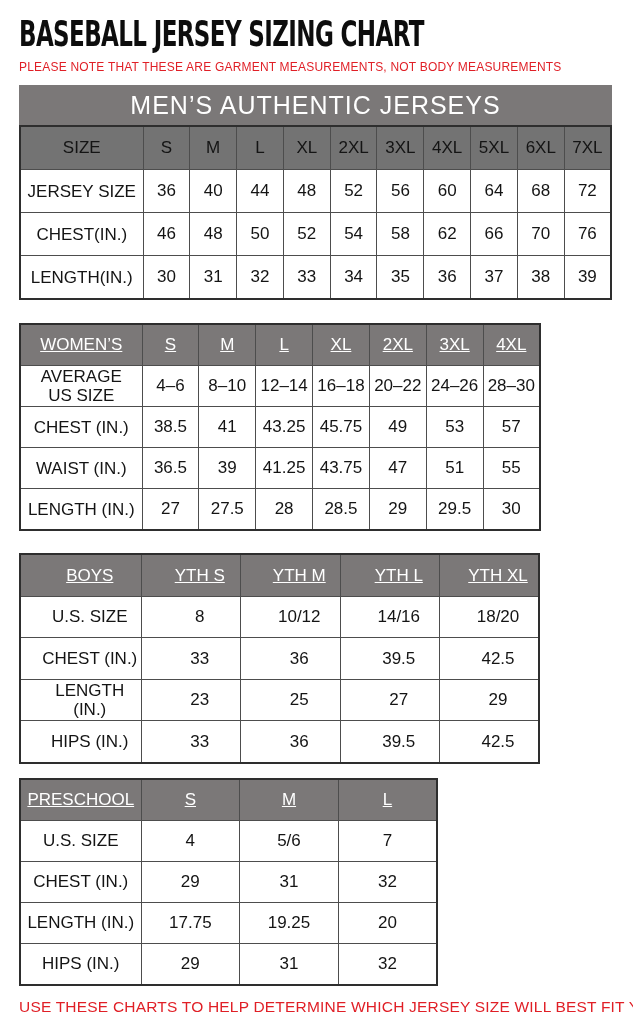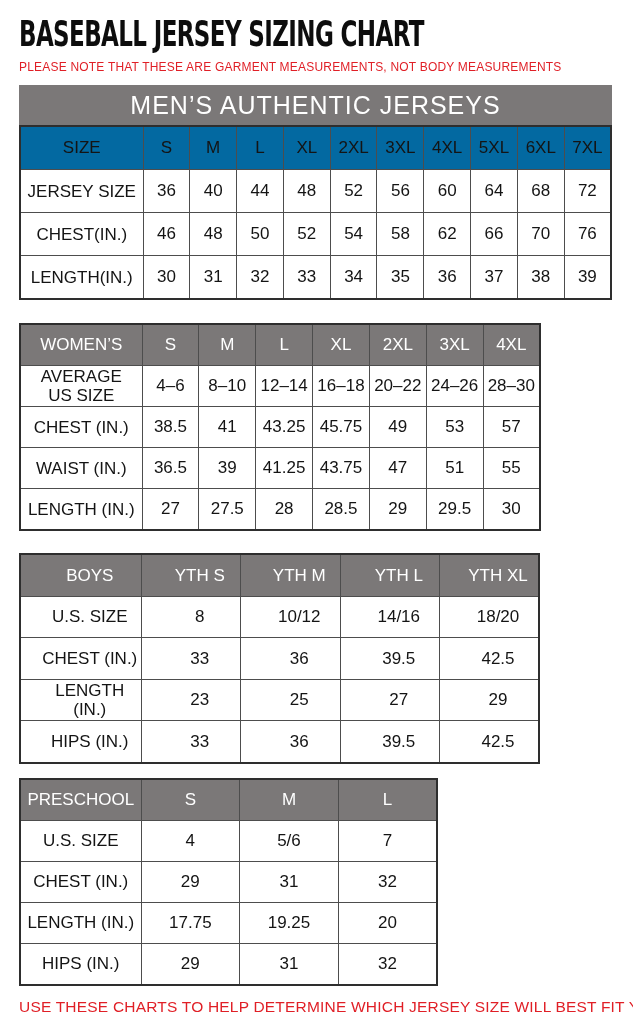--- a/index.html
+++ b/index.html
@@ -19,22 +19,22 @@
   .banner{margin-top:10px;width:593px;height:40px;background:var(--gray,#7b7878);
     color:#ffffff;display:flex;align-items:center;justify-content:center;
     font-size:25px;letter-spacing:1px;box-sizing:border-box;}
 
   
   table.size-table{border-collapse:collapse;table-layout:fixed;border:2px solid #2e2e2e;}
   table.size-table th,table.size-table td{border:1px solid #4d4d4d;text-align:center;
     vertical-align:middle;font-weight:400;font-size:17px;padding:0 2px;color:#141414;
     overflow:hidden;}
   table.size-table th.row-label{white-space:pre-line;line-height:1.15;}
-  table.size-table.gray thead th{background:var(--gray,#7b7878);color:#ffffff;}
-  table.size-table.plain thead th{background:#0369a1;color:#141414;}
+  table.size-table.gray thead th{background:var(--gray,#7b7878);color:#ffffff;text-decoration:underline;}
+  table.size-table.plain thead th{background:#737373;color:#141414;}
 
   #table-mens{width:593px;margin-top:0px;}
   #table-mens .col-label{width:123px;}
   #table-mens th,#table-mens td{height:42px;}
 
   #table-womens{width:522px;margin-top:23px;}
   #table-womens .col-label{width:122px;}
   #table-womens th,#table-womens td{height:40px;}
 
   #table-boys{width:521px;margin-top:22px;}

